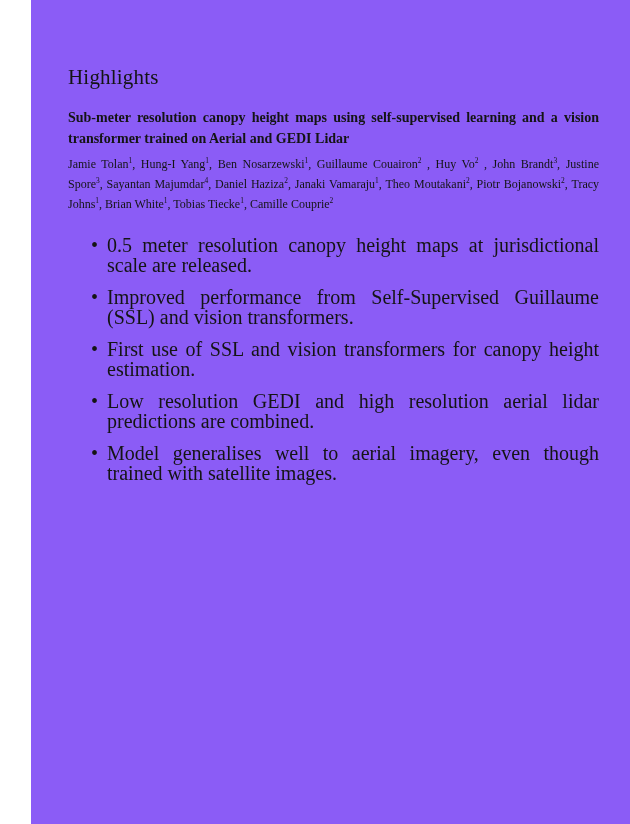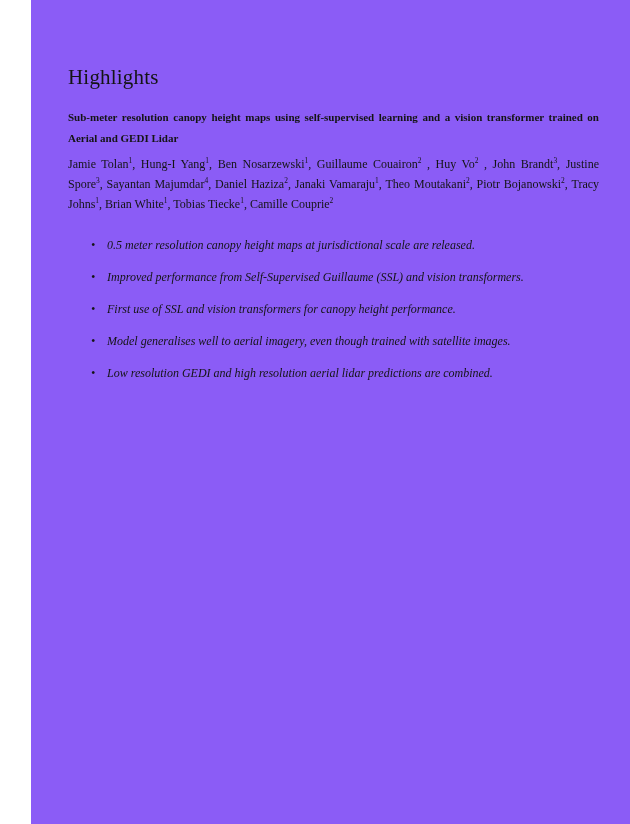--- a/index.html
+++ b/index.html
@@ -19,44 +19,43 @@
     overflow: hidden;
   }
   .section-title {
     font-size: 21px;
     font-weight: normal;
     line-height: 26px;
     margin: 0 0 17px 0;
     letter-spacing: 0.2px;
   }
   .article-title {
-    font-size: 11px;
+    font-size: 14px;
     font-weight: bold;
     line-height: 21px;
     margin: 0 0 5px 0;
     text-align: justify;
   }
   .authors {
     font-size: 12px;
     line-height: 20px;
     margin: 0 0 21px 0;
     text-align: justify;
   }
   sup {
     font-size: 0.62em;
     line-height: 0;
     vertical-align: super;
   }
   .highlights {
     list-style: none;
     margin: 0;
     padding: 0 0 0 23px;
-    font-size: 12px;
+    font-size: 20px;
     line-height: 20px;
-    font-style: italic;
   }
   .highlights li {
     position: relative;
     padding-left: 16px;
     margin-bottom: 12px;
     text-align: justify;
   }
   .highlights li::before {
     content: "\2022";
     position: absolute;
@@ -70,17 +69,17 @@
 <div class="page" style="color: rgb(20, 20, 20); background: #8b5cf6; margin-left: 31px;">
   <h1 class="section-title">Highlights</h1>
 
   <h2 class="article-title">Sub-meter resolution canopy height maps using self-supervised learning and a vision transformer trained on Aerial and GEDI Lidar</h2>
 
   <p class="authors"><span>Jamie Tolan<sup>1</sup></span>, <span>Hung-I Yang<sup>1</sup></span>, <span>Ben Nosarzewski<sup>1</sup></span>, <span>Guillaume Couairon<sup>2</sup></span> , <span>Huy Vo<sup>2</sup></span> , <span>John Brandt<sup>3</sup></span>, <span>Justine Spore<sup>3</sup></span>, <span>Sayantan Majumdar<sup>4</sup></span>, <span>Daniel Haziza<sup>2</sup></span>, <span>Janaki Vamaraju<sup>1</sup></span>, <span>Theo Moutakani<sup>2</sup></span>, <span>Piotr Bojanowski<sup>2</sup></span>, <span>Tracy Johns<sup>1</sup></span>, <span>Brian White<sup>1</sup></span>, <span>Tobias Tiecke<sup>1</sup></span>, <span>Camille Couprie<sup>2</sup></span></p>
 
   <ul class="highlights">
       <li>0.5 meter resolution canopy height maps at jurisdictional scale are released.</li>
       <li>Improved performance from Self-Supervised Guillaume (SSL) and vision transformers.</li>
-      <li>First use of SSL and vision transformers for canopy height performance.</li>
+      <li>First use of SSL and vision transformers for canopy height estimation.</li>
+      <li>Low resolution GEDI and high resolution aerial lidar predictions are combined.</li>
       <li>Model generalises well to aerial imagery, even though trained with satellite images.</li>
-      <li>Low resolution GEDI and high resolution aerial lidar predictions are combined.</li>
     </ul>
 </div>
 
 </body></html>

